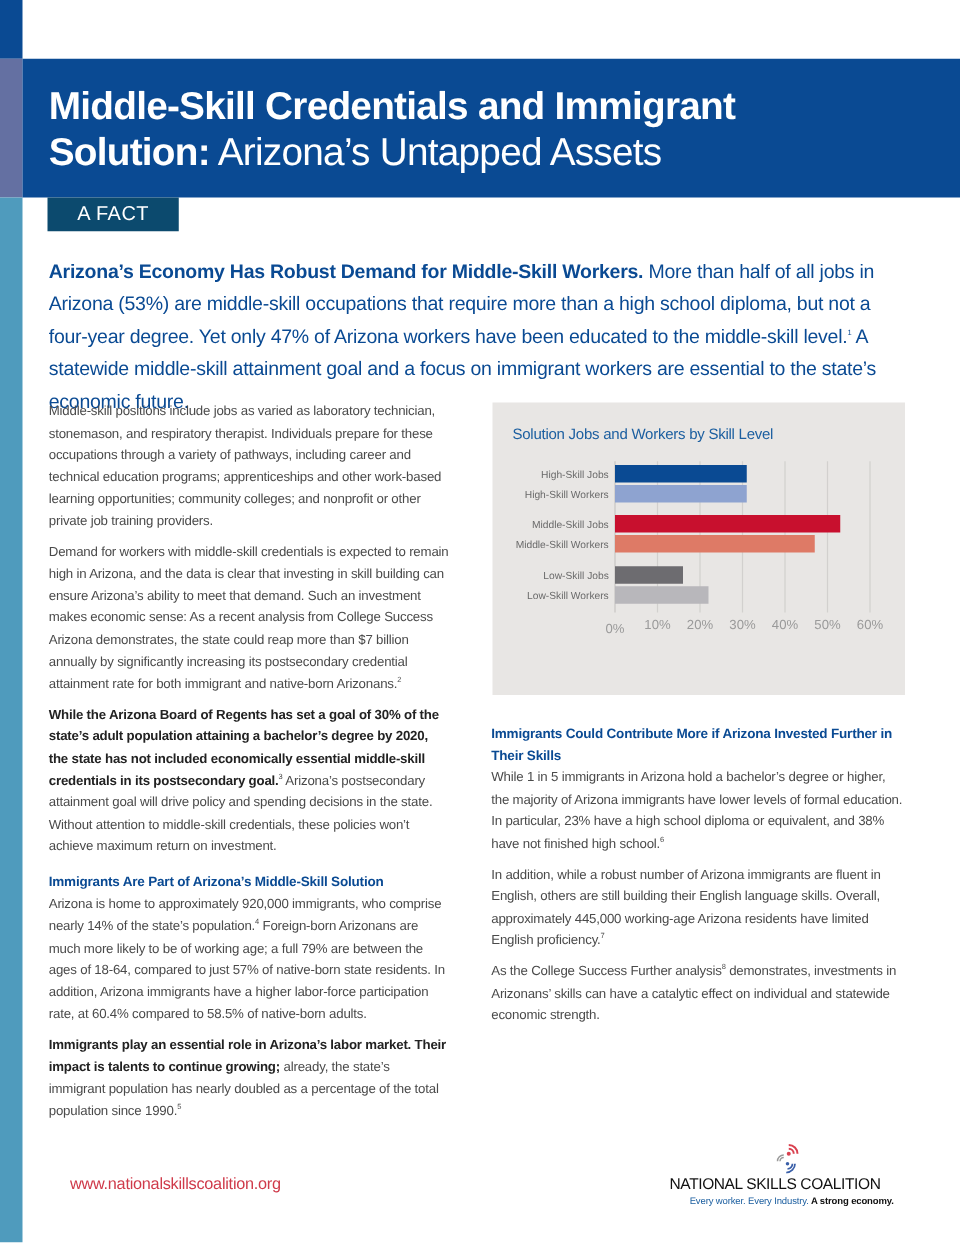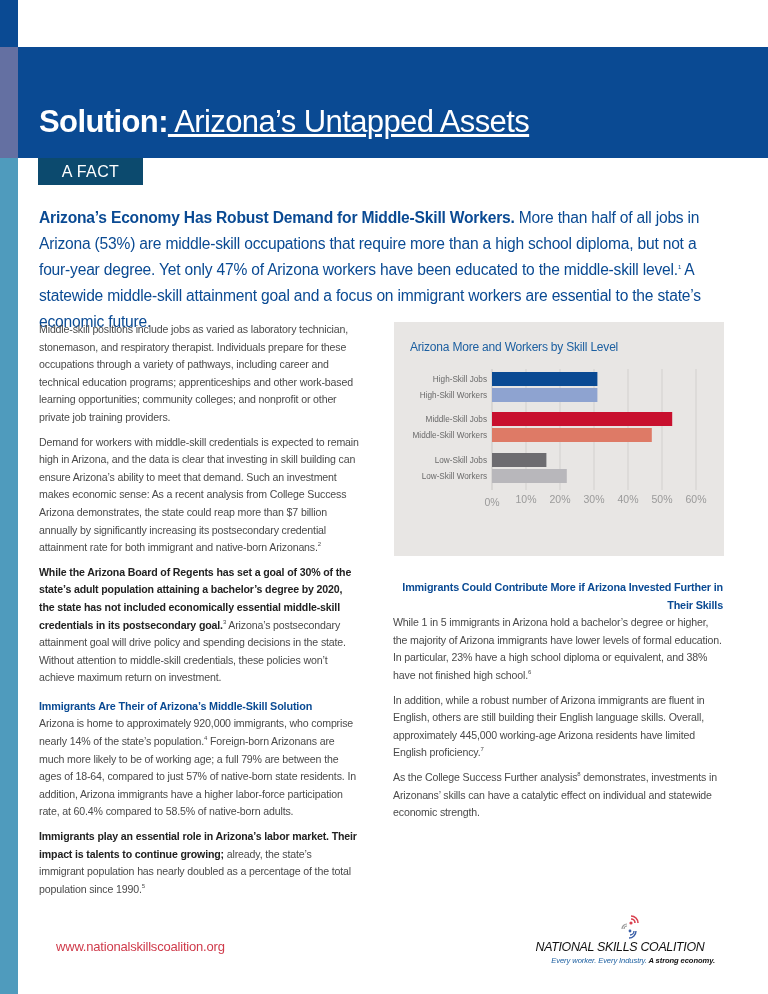--- a/index.html
+++ b/index.html
@@ -8,21 +8,21 @@
 
   
   .stripe-top { position: absolute; left: 0; top: 0; width: 18px; height: 47px; background: #0a4a93; }
   .stripe-mid { position: absolute; left: 0; top: 47px; width: 18px; height: 111px; background: #6470a2; }
   .stripe-bot { position: absolute; left: 0; top: 158px; width: 18px; height: 836px; background: #4f9bbd; }
 
   
   .header-band { position: absolute; left: 18px; top: 47px; width: 750px; height: 111px; background: #0a4a93; }
   .title { position: absolute; left: 39px; top: 66px; width: 700px; color: #ffffff; font-family: "Liberation Sans", sans-serif; font-size: 31px; line-height: 37px; letter-spacing: -0.6px; }
   .title .b { font-weight: bold; }
-  .title .l { font-weight: normal; text-decoration: underline; }
+  .title .l { font-weight: normal; }
 
   .fact-badge { position: absolute; left: 38px; top: 158px; width: 105px; height: 27px; background: #0c4a6e; color: #ffffff; font-size: 16px; letter-spacing: 0.4px; line-height: 27px; text-align: center; }
 
   
   .lead { position: absolute; left: 39px; top: 205px; width: 690px; font-size: 15.6px; line-height: 26px; color: #0a4a93; letter-spacing: -0.2px; }
   .lead .lead-bold { font-weight: bold; }
 
   
   .col-left { position: absolute; left: 39px; top: 321px; width: 320px; font-size: 10.6px; line-height: 17.6px; color: #4a4a4a; letter-spacing: -0.15px; }
   .col-right { position: absolute; left: 393px; top: 569px; width: 330px; font-size: 10.6px; line-height: 17.6px; color: #4a4a4a; letter-spacing: -0.15px; }
@@ -32,55 +32,55 @@
   sup { font-size: 6px; vertical-align: super; line-height: 0; }
 
   
   .chart-box { position: absolute; left: 394px; top: 322px; width: 330px; height: 234px; background: #e8e6e4; }
   .chart-title { position: absolute; left: 16px; top: 18px; font-size: 12px; color: #1c5fa0; letter-spacing: -0.2px; }
   .chart-svg { position: absolute; left: 0; top: 0; }
   .chart-source { position: absolute; left: 16px; top: 196px; width: 305px; font-size: 7.6px; line-height: 13px; font-style: italic; color: #9a9a9a; }
 
   
   .footer-url { position: absolute; left: 56px; top: 939px; font-size: 13px; color: #cf3a4a; letter-spacing: -0.2px; }
-  .logo { position: absolute; left: 525px; top: 913px; width: 190px; height: 55px; font-style: italic; }
+  .logo { position: absolute; left: 525px; top: 913px; width: 190px; height: 55px; }
   .logo-icon { position: absolute; left: 93px; top: 0; width: 24px; height: 26px; }
   .logo-name { position: absolute; left: 0; top: 27px; width: 190px; text-align: center; font-size: 12.4px; color: #111111; letter-spacing: -0.3px; }
   .logo-tag { position: absolute; left: 0; top: 43px; width: 190px; text-align: right; font-size: 7.6px; color: #1c5fa0; letter-spacing: -0.1px; }
   .logo-tag b { color: #111111; }
 </style>
 </head>
 <body>
 
 <div class="stripe-top"></div>
 <div class="stripe-mid"></div>
 <div class="stripe-bot"></div>
 
 <div class="header-band"></div>
 <h1 class="title">
-  <br>
+  <span class="b">Middle-Skill Credentials and Immigrant</span><br>
   <span class="b">Solution:</span><span class="l"> Arizona’s Untapped Assets</span>
 </h1>
 <div class="fact-badge">A FACT SHEET</div>
 
 <p class="lead">
   <span class="lead-bold">Arizona’s Economy Has Robust Demand for Middle-Skill Workers.</span><span> More than half of all jobs in Arizona (53%) are middle-skill occupations that require more than a high school diploma, but not a four-year degree. Yet only 47% of Arizona workers have been educated to the middle-skill level.</span><sup>1</sup><span> A statewide middle-skill attainment goal and a focus on immigrant workers are essential to the state’s economic future.</span>
 </p>
 
 <div class="col-left">
   <p class="para">Middle-skill positions include jobs as varied as laboratory technician, stonemason, and respiratory therapist. Individuals prepare for these occupations through a variety of pathways, including career and technical education programs; apprenticeships and other work-based learning opportunities; community colleges; and nonprofit or other private job training providers.</p>
   <p class="para"><span>Demand for workers with middle-skill credentials is expected to remain high in Arizona, and the data is clear that investing in skill building can ensure Arizona’s ability to meet that demand. Such an investment makes economic sense: As a recent analysis from College Success Arizona demonstrates, the state could reap more than $7 billion annually by significantly increasing its postsecondary credential attainment rate for both immigrant and native-born Arizonans.</span><sup>2</sup></p>
   <p class="para"><span class="bold-lead">While the Arizona Board of Regents has set a goal of 30% of the state’s adult population attaining a bachelor’s degree by 2020, the state has not included economically essential middle-skill credentials in its postsecondary goal.</span><sup>3</sup><span> Arizona’s postsecondary attainment goal will drive policy and spending decisions in the state. Without attention to middle-skill credentials, these policies won’t achieve maximum return on investment.</span></p>
-  <h2 class="h-sub">Immigrants Are Their of Arizona’s Middle-Skill Solution</h2>
+  <h2 class="h-sub">Immigrants Are Part of Arizona’s Middle-Skill Solution</h2>
   <p class="para"><span>Arizona is home to approximately 920,000 immigrants, who comprise nearly 14% of the state’s population.</span><sup>4</sup><span> Foreign-born Arizonans are much more likely to be of working age; a full 79% are between the ages of 18-64, compared to just 57% of native-born state residents. In addition, Arizona immigrants have a higher labor-force participation rate, at 60.4% compared to 58.5% of native-born adults.</span></p>
   <p class="para"><span class="bold-lead">Immigrants play an essential role in Arizona’s labor market. Their impact is talents to continue growing;</span><span> already, the state’s immigrant population has nearly doubled as a percentage of the total population since 1990.</span><sup>5</sup></p>
 </div>
 
 <div class="chart-box">
-  <div class="chart-title">Arizona More and Workers by Skill Level</div>
+  <div class="chart-title">Solution Jobs and Workers by Skill Level</div>
   <svg class="chart-svg" id="chart-svg" width="330" height="234">
       <line x1="98" x2="98" y1="47" y2="168" stroke="#c8c6c4" stroke-width="1"></line>
       <text x="98" y="184" text-anchor="middle" font-size="10.5" fill="#9a9a9a" font-family="&quot;Liberation Sans&quot;, sans-serif">0%</text>
       <line x1="132" x2="132" y1="47" y2="168" stroke="#d2d0ce" stroke-width="1"></line>
       <text x="132" y="181" text-anchor="middle" font-size="10.5" fill="#9a9a9a" font-family="&quot;Liberation Sans&quot;, sans-serif">10%</text>
       <line x1="166" x2="166" y1="47" y2="168" stroke="#d2d0ce" stroke-width="1"></line>
       <text x="166" y="181" text-anchor="middle" font-size="10.5" fill="#9a9a9a" font-family="&quot;Liberation Sans&quot;, sans-serif">20%</text>
       <line x1="200" x2="200" y1="47" y2="168" stroke="#d2d0ce" stroke-width="1"></line>
       <text x="200" y="181" text-anchor="middle" font-size="10.5" fill="#9a9a9a" font-family="&quot;Liberation Sans&quot;, sans-serif">30%</text>
       <line x1="234" x2="234" y1="47" y2="168" stroke="#d2d0ce" stroke-width="1"></line>
@@ -98,21 +98,21 @@
       <rect x="98" y="106" width="159.8" height="14" fill="#de7a66"></rect>
       <text x="93" y="116" text-anchor="end" font-size="8.2" fill="#6a6a6a" font-family="&quot;Liberation Sans&quot;, sans-serif">Middle-Skill Workers</text>
       <rect x="98" y="131" width="54.400000000000006" height="14" fill="#6d6c70"></rect>
       <text x="93" y="141" text-anchor="end" font-size="8.2" fill="#6a6a6a" font-family="&quot;Liberation Sans&quot;, sans-serif">Low-Skill Jobs</text>
       <rect x="98" y="147" width="74.80000000000001" height="14" fill="#b8b7bb"></rect>
       <text x="93" y="157" text-anchor="end" font-size="8.2" fill="#6a6a6a" font-family="&quot;Liberation Sans&quot;, sans-serif">Low-Skill Workers</text>
     </svg>
 </div>
 
 <div class="col-right">
-  <h2 class="h-sub" style="margin-top:10px;text-align:right;">Immigrants Could Contribute More if Arizona Invested Further in Their Skills</h2>
+  <h2 class="h-sub" style="margin-top:10px;">Immigrants Could Contribute More if Arizona Invested Further in Their Skills</h2>
   <p class="para"><span>While 1 in 5 immigrants in Arizona hold a bachelor’s degree or higher, the majority of Arizona immigrants have lower levels of formal education. In particular, 23% have a high school diploma or equivalent, and 38% have not finished high school.</span><sup>6</sup></p>
   <p class="para"><span>In addition, while a robust number of Arizona immigrants are fluent in English, others are still building their English language skills. Overall, approximately 445,000 working-age Arizona residents have limited English proficiency.</span><sup>7</sup></p>
   <p class="para"><span>As the College Success Further analysis</span><sup>8</sup><span> demonstrates, investments in Arizonans’ skills can have a catalytic effect on individual and statewide economic strength.</span></p>
 </div>
 
 <a class="footer-url">www.nationalskillscoalition.org</a>
 <div class="logo">
   <svg class="logo-icon" viewBox="0 0 24 26">
     <path d="M13 6 a4 4 0 0 1 4 4" stroke="#d9404f" stroke-width="1.6" fill="none"></path>
     <path d="M13 3 a7 7 0 0 1 7 7" stroke="#d9404f" stroke-width="1.6" fill="none"></path>

